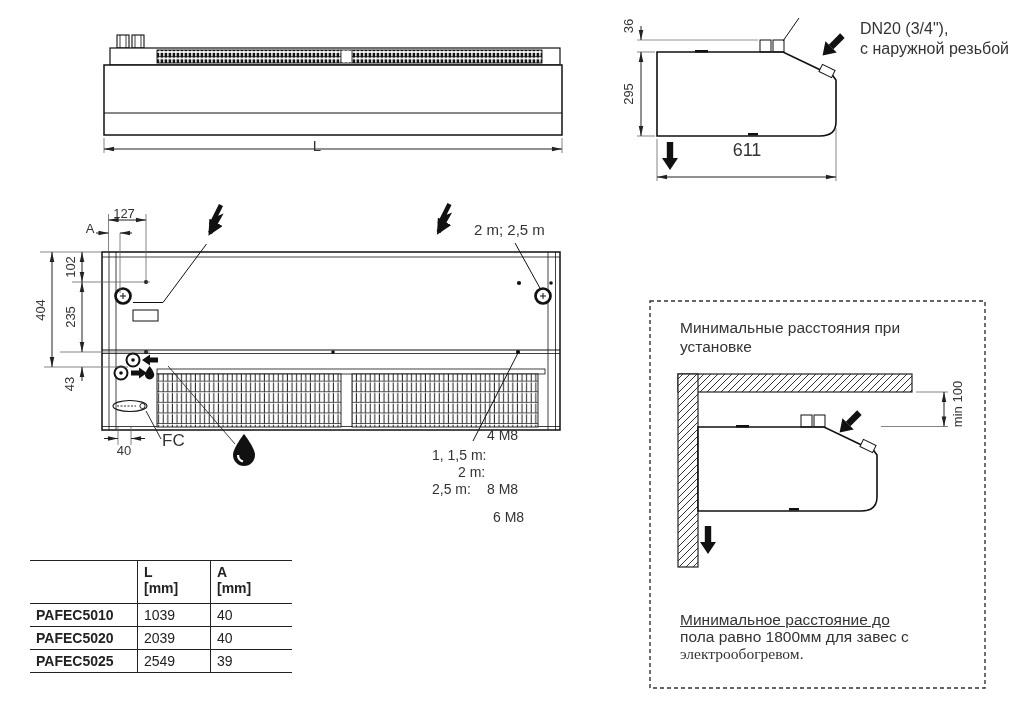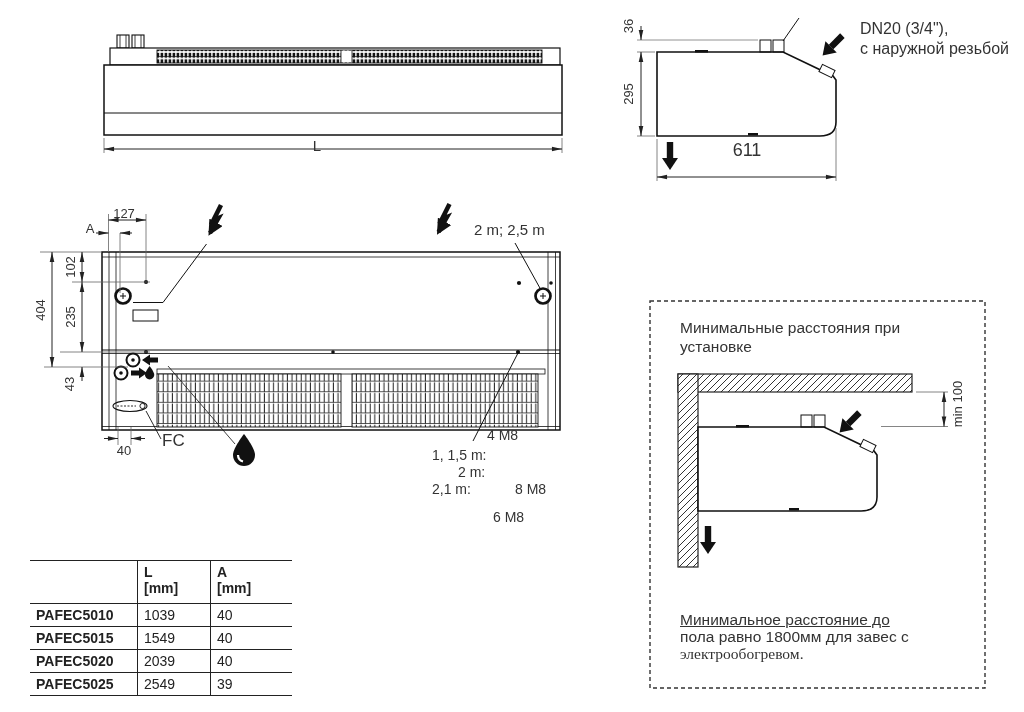--- a/index.html
+++ b/index.html
@@ -245,22 +245,22 @@
 <span class="t v" style="left:40px;top:310px;">404</span>
 <span class="t v" style="left:69px;top:384px;">43</span>
 <span class="t c" style="left:124px;top:444px;">40</span>
 <span class="t fc" style="left:162px;top:432px;">FC</span>
 <span class="t mid" style="left:474px;top:222px;">2 m; 2,5 m</span>
 
 <span class="t spec" style="left:432px;top:448px;">1, 1,5 m:</span>
 <span class="t spec" style="left:487px;top:428px;">4 M8</span>
 <span class="t spec" style="left:432px;top:465px;margin-left:26px;">2 m:</span>
 <span class="t spec" style="left:493px;top:465px;margin-top:45px;">6 M8</span>
-<span class="t spec" style="left:432px;top:482px;">2,1 m:</span>
-<span class="t spec" style="left:515px;top:482px;">8 M8</span>
+<span class="t spec" style="left:432px;top:482px;">2,5 m:</span>
+<span class="t spec" style="left:487px;top:482px;">8 M8</span>
 
 <span class="t ru" style="left:680px;top:320px;">Минимальные расстояния при</span>
 <span class="t ru" style="left:680px;top:339px;">установке</span>
 <span class="t v" style="left:957px;top:404px;">min 100</span>
 <span class="t ru" style="left:680px;top:612px;text-decoration:underline;">Минимальное расстояние до</span>
 <span class="t ru" style="left:680px;top:629px;">пола равно 1800мм для завес с</span>
 <span class="t ru" style="left:680px;top:646px;font-family:Liberation Serif, serif;">электрообогревом.</span>
 
 <table class="sizes">
   <thead>
@@ -276,25 +276,20 @@
       </th>
     </tr>
   </thead>
   <tbody>
     <tr>
       <th>PAFEC5010</th>
       <td class="cL">1039</td>
       <td class="cA">40</td>
     </tr>
     <tr>
-      <th>PAFEC5015</th>
-      <td class="cL">1549</td>
-      <td class="cA">40</td>
-    </tr>
-    <tr>
       <th>PAFEC5020</th>
       <td class="cL">2039</td>
       <td class="cA">40</td>
     </tr>
     <tr>
       <th>PAFEC5025</th>
       <td class="cL">2549</td>
       <td class="cA">39</td>
     </tr>
   </tbody>

